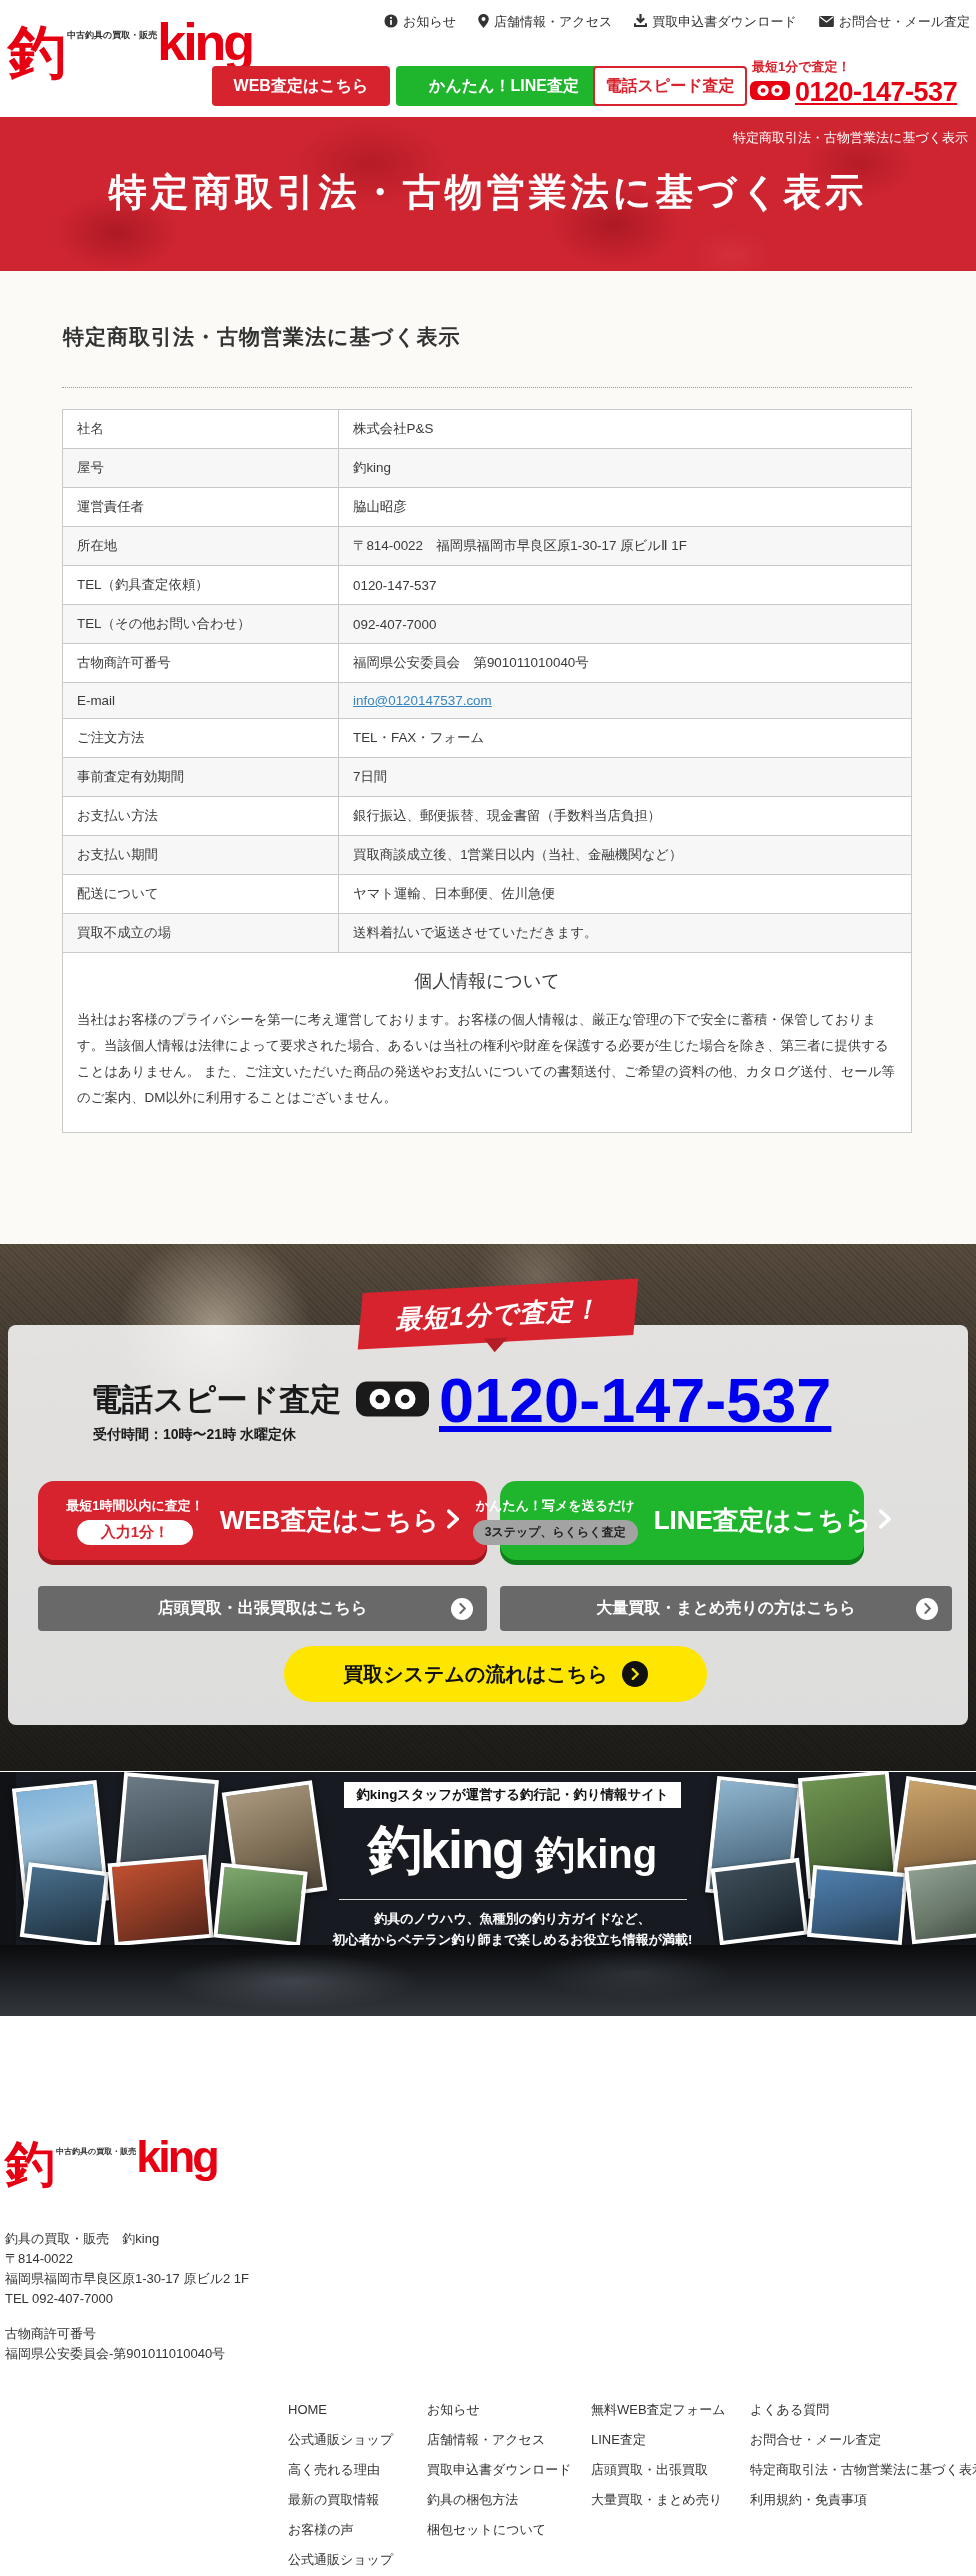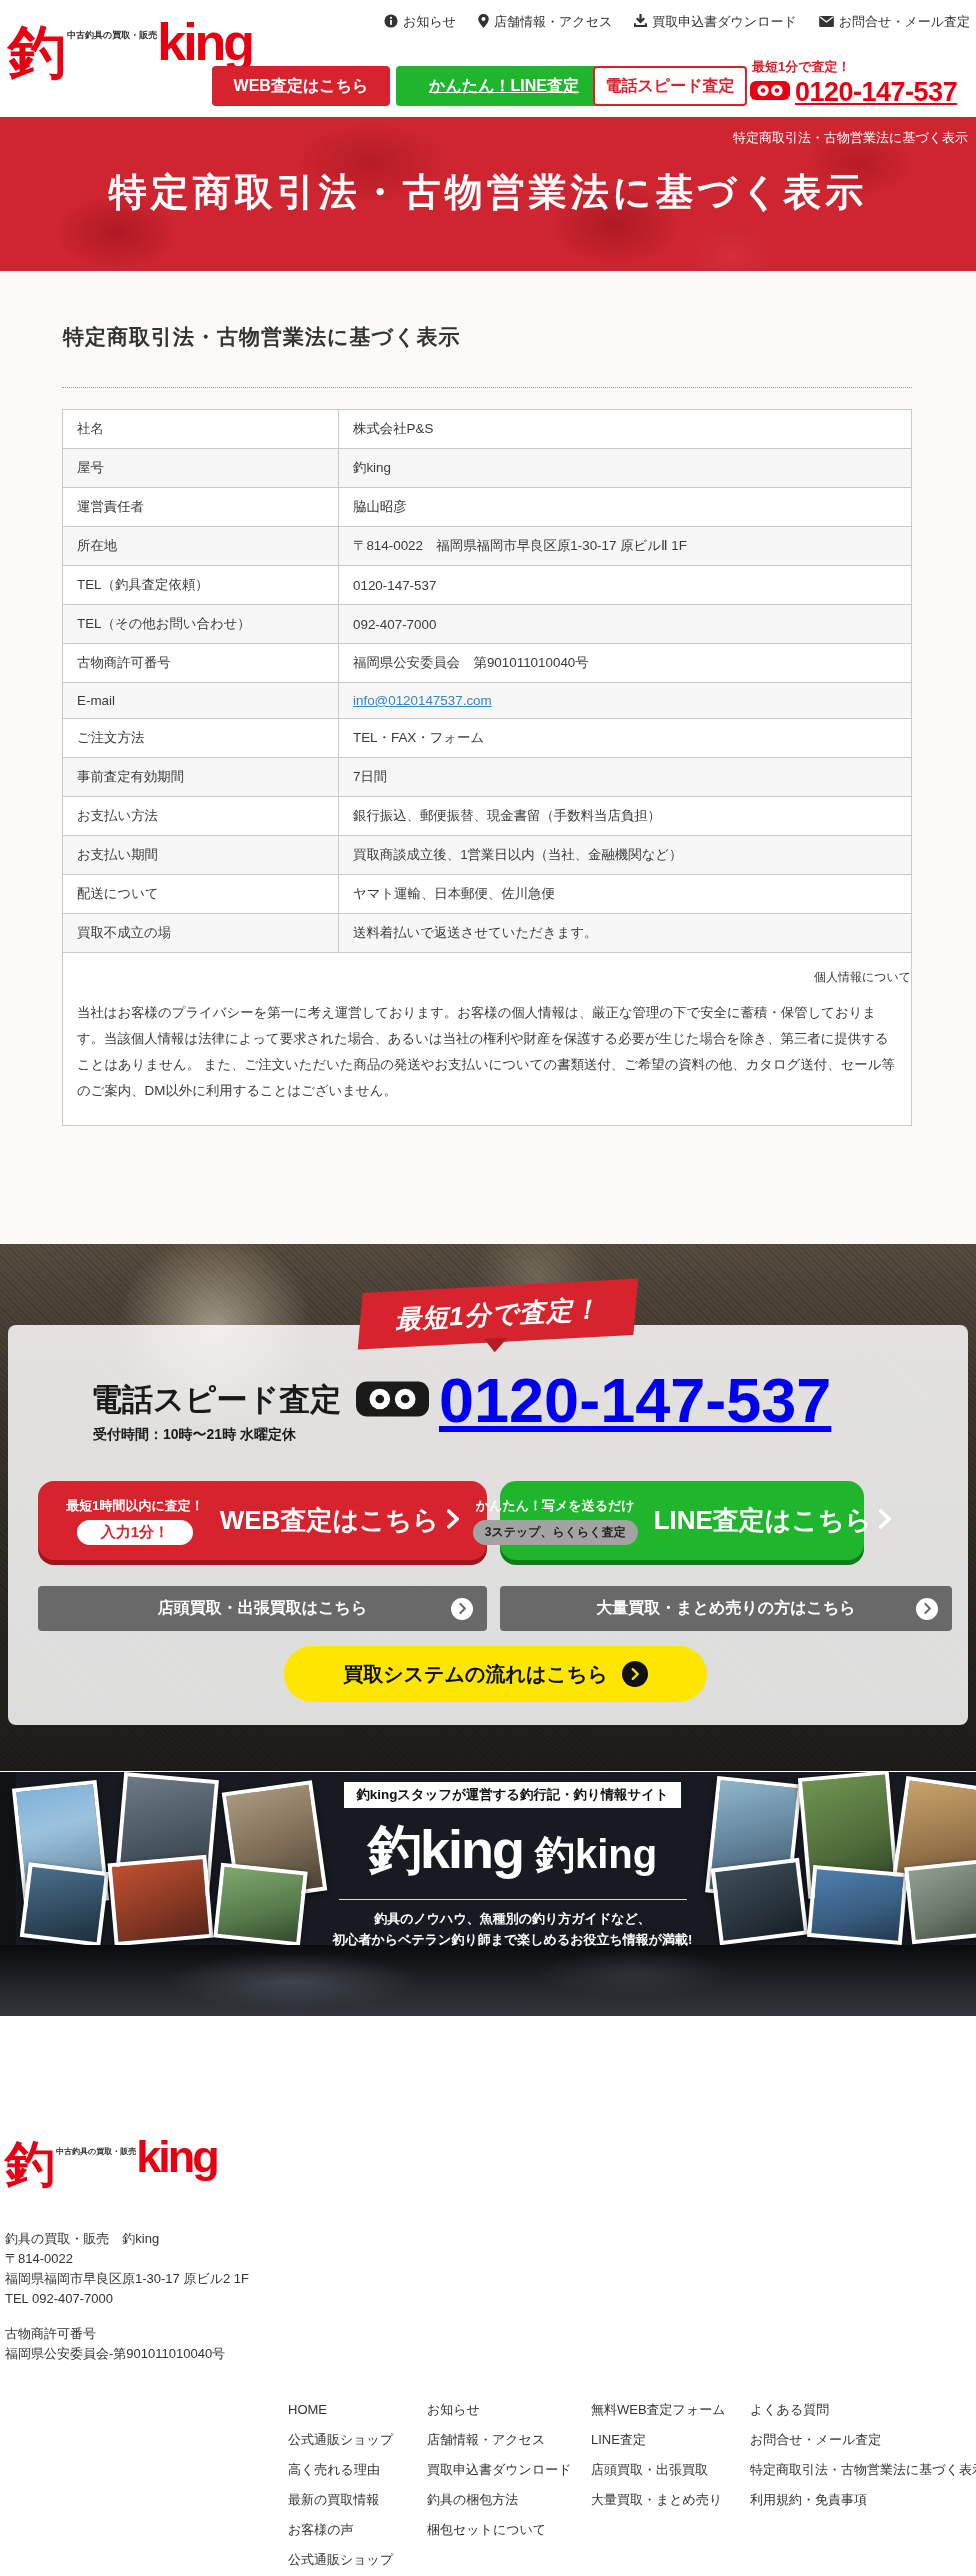--- a/index.html
+++ b/index.html
@@ -15,21 +15,21 @@
   .logo { position:absolute; left:8px; top:24px; display:flex; align-items:flex-start; text-decoration:none; }
   .logo-kanji { font-size:58px; font-weight:700; color:#e60012; line-height:0.95; letter-spacing:-2px; }
   .logo-right { display:flex; flex-direction:row; }
   .logo-tagline { font-size:9px; font-weight:700; color:#333; margin:5px 0 1px 3px; white-space:nowrap; }
   .logo-latin { font-size:52px; font-weight:700; color:#e60012; line-height:0.72; letter-spacing:-3px; }
   .header-nav { position:absolute; top:13px; right:6px; display:flex; gap:22px; align-items:center; }
   .nav-item { display:flex; gap:5px; align-items:center; font-size:13px; color:#333; text-decoration:none; white-space:nowrap; }
   .nav-item svg { flex:0 0 auto; }
   .hbtn { position:absolute; top:66px; height:40px; border-radius:4px; display:flex; align-items:center; justify-content:center; font-weight:700; font-size:16px; color:#fff; text-decoration:none; }
   .hbtn-web  { left:212px; width:178px; background:#d7232e; }
-  .hbtn-line { left:396px; width:216px; background:#1fb52c;text-decoration:underline; }
+  .hbtn-line { left:396px; width:216px; background:#1fb52c; }
   .hbtn-tel  { left:593px; width:154px; background:#fff; border:2px solid #d7232e; color:#d7232e; }
   .header-phone { position:absolute; right:4px; top:58px; width:222px; }
   .hp-catch { font-size:13px; font-weight:700; color:#d7232e; margin-left:2px; }
   .hp-row { display:flex; align-items:center; gap:5px; margin-top:1px; }
   .hp-icon { color:#e60012; }
   .hp-number { font-size:27px; font-weight:700; color:#e60012; letter-spacing:-0.5px; white-space:nowrap; }
 
   
   .hero { position:absolute; top:117px; left:0; width:100%; height:154px; background-color:#ce2531;
     background-image:
@@ -45,21 +45,21 @@
   
   .legal { position:absolute; top:271px; left:0; width:100%; height:973px; background:#fbfaf7; }
   .legal-heading { position:absolute; left:63px; top:52px; font-size:21px; font-weight:600; color:#333; letter-spacing:1px; }
   .legal-divider { position:absolute; left:62px; top:116px; width:850px; border-top:1px dotted #9a9a9a; }
   .legal-table { position:absolute; left:62px; top:138px; width:850px; border-collapse:collapse; font-size:13.4px; color:#3a3a3a; background:#fff;border-radius:28px; }
   .legal-table td { border:1px solid #c9c9c9; padding:10px 14px; background:#fff; }
   .legal-table tr:nth-child(even) td { background:#f7f7f7; }
   .td-label { width:276px; }
   .mail-link { color:#3585c6; text-decoration:underline; }
   .privacy-cell { padding:0 !important; background:#fff !important; }
-  .privacy-title { text-align:right; padding:16px 0 2px; font-size:12px; color:#3a3a3a; }
+  .privacy-title { text-align:center; padding:16px 0 2px; font-size:18px; color:#3a3a3a; }
   .privacy-body { padding:12px 14px 20px; line-height:1.95; font-size:13.4px; color:#3a3a3a; }
 
   
   .cta { position:absolute; top:1244px; left:0; width:100%; height:527px; overflow:hidden;
     background:linear-gradient(180deg,#574b3e 0%,#3c352c 30%,#2b2823 65%,#1e1c19 100%); }
   .cta::before { content:""; position:absolute; inset:0;
     background:
       radial-gradient(circle 139px at 22% 16%, rgba(235,224,200,.55), transparent 70%),
       radial-gradient(circle 89px at 55% 6%, rgba(210,200,180,.25), transparent 70%),
       radial-gradient(circle 119px at 90% 30%, rgba(60,55,50,.5), transparent 70%),

